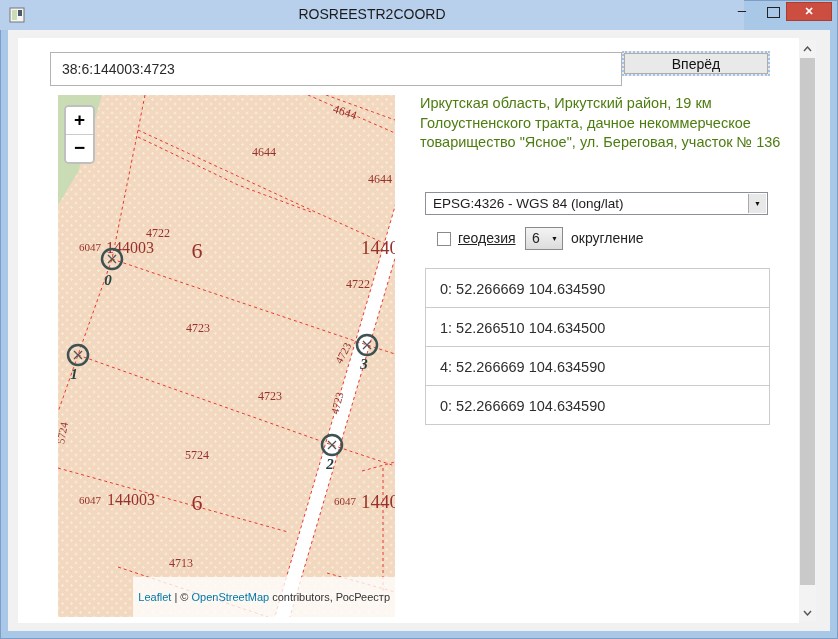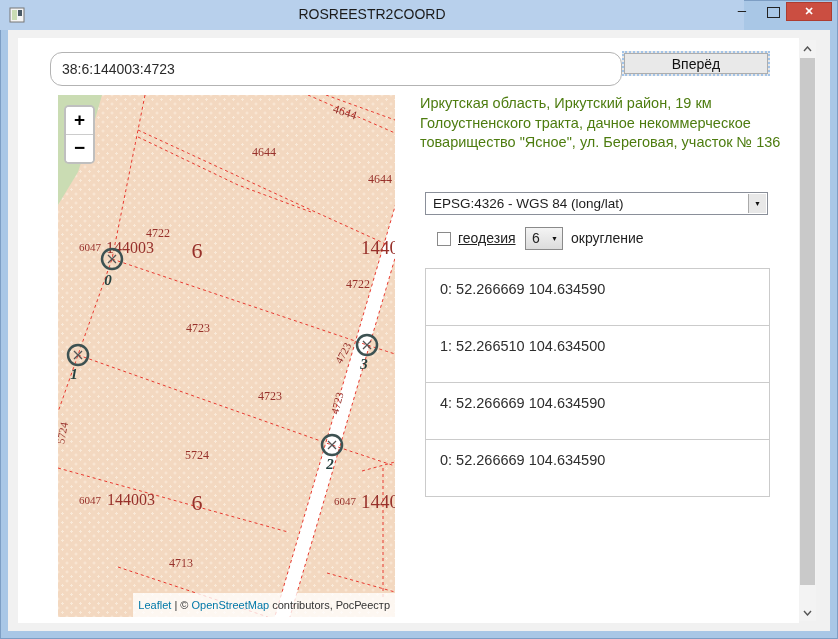--- a/index.html
+++ b/index.html
@@ -16,40 +16,40 @@
   .btn-max .box{position:absolute;left:7px;top:7px;width:11px;height:9px;border:1px solid #222;}
   .btn-close{position:absolute;left:786px;top:2px;width:46px;height:19px;background:#cb4e41;
     border:1px solid #ad3c30;box-sizing:border-box;color:#fff;text-align:center;
     font-size:11px;font-weight:bold;line-height:17px;}
 
   .content{position:absolute;left:8px;top:30px;width:822px;height:601px;background:#f1f1f1;}
   .panel{position:absolute;left:10px;top:8px;width:781px;height:585px;background:#ffffff;}
 
   
   .query-input{position:absolute;left:42px;top:22px;width:572px;height:33px;box-sizing:border-box;
-    border:1px solid #b3b3b3;border-radius:12px;padding:16px 11px;font-size:14px;color:#2a2a2a;
+    border:1px solid #b3b3b3;border-radius:0;padding:16px 11px;font-size:14px;color:#2a2a2a;
     font-family:"Liberation Sans",sans-serif;background:#fff;}
   .forward-btn{position:absolute;left:614px;top:21px;width:148px;height:25px;box-sizing:border-box;
     background:#e9e9e9;border:2px dotted #a3c4e8;box-shadow:inset 0 0 0 1px #adadad;
     font-size:14px;color:#111;font-family:"Liberation Sans",sans-serif;}
 
   
   .map{position:absolute;left:50px;top:65px;width:337px;height:522px;overflow:hidden;
     background-color:#f3d8c0;
     background-image:radial-gradient(circle,#f9e9d8 1.1px,rgba(0,0,0,0) 1.3px),
                      radial-gradient(circle,#f9e9d8 1.1px,rgba(0,0,0,0) 1.3px);
     background-size:9px 9px,9px 9px;background-position:0 0,4.5px 4.5px;}
   .map svg{position:absolute;left:0;top:0;}
   .zoomctl{position:absolute;left:6px;top:10px;width:27px;border:2px solid rgba(0,0,0,0.25);
     border-radius:5px;background:#fff;overflow:hidden;z-index:5;}
   .zoomctl .zbtn{width:27px;height:27px;line-height:26px;text-align:center;font-size:19px;
     font-weight:bold;color:#000;background:#fff;cursor:pointer;}
   .zoomctl .zbtn:first-child{border-bottom:1px solid #ccc;}
   .attribution{position:absolute;right:0;bottom:0;background:rgba(255,255,255,0.78);
-    font-size:11px;color:#333;padding:6px 5px;z-index:5;white-space:nowrap;margin-top:8px;}
+    font-size:11px;color:#333;padding:14px 5px;z-index:5;white-space:nowrap;margin-top:8px;}
   .attribution .link{color:#0078a8;text-decoration:none;}
 
   .maplabel{font-family:"Liberation Serif",serif;fill:#97302a;}
   .markerlabel{font-family:"Liberation Serif",serif;font-style:italic;font-weight:bold;
     fill:#24403f;font-size:15px;}
 
   
   .address{position:absolute;left:412px;top:64px;width:374px;font-size:14.5px;line-height:19.5px;
     color:#4d7c0f;}
   .crs-combo{position:absolute;left:417px;top:162px;width:343px;height:23px;box-sizing:border-box;
@@ -61,21 +61,21 @@
   .opts .chk{position:absolute;left:0;top:3px;width:14px;height:14px;background:#fff;
     border:1px solid #8a8a8a;box-sizing:border-box;}
   .opts .geod{position:absolute;left:21px;top:1px;text-decoration:underline;}
   .opts .rnd-combo{position:absolute;left:88px;top:-2px;width:38px;height:23px;box-sizing:border-box;
     border:1px solid #8a8a8a;background:linear-gradient(#f4f4f4,#dcdcdc);}
   .opts .rnd-combo .v{position:absolute;left:6px;top:2px;font-size:14px;}
   .opts .rnd-combo .a{position:absolute;right:4px;top:0;font-size:7px;line-height:21px;color:#111;}
   .opts .rndlbl{position:absolute;left:134px;top:1px;}
 
   .coordlist{position:absolute;left:417px;top:238px;width:345px;}
-  .coordrow{box-sizing:border-box;height:58px;border:1px solid #cbcbcb;margin-top:-1px;
+  .coordrow{box-sizing:border-box;height:40px;border:1px solid #cbcbcb;margin-top:-1px;
     background:#fff;font-size:14.5px;color:#2e2e2e;line-height:40px;padding-left:14px;}
   .coordrow:first-child{margin-top:0;}
 
   
   .scrollbar{position:absolute;left:791px;top:10px;width:17px;height:581px;background:#f3f3f3;}
   .scrollbar .arrow{position:absolute;left:0;width:17px;height:17px;display:flex;
     align-items:center;justify-content:center;}
   .scrollbar .up{top:0;} .scrollbar .down{bottom:0;}
   .scrollbar .thumb{position:absolute;left:1px;top:18px;width:15px;height:527px;background:#c9c9c9;}
 </style>

